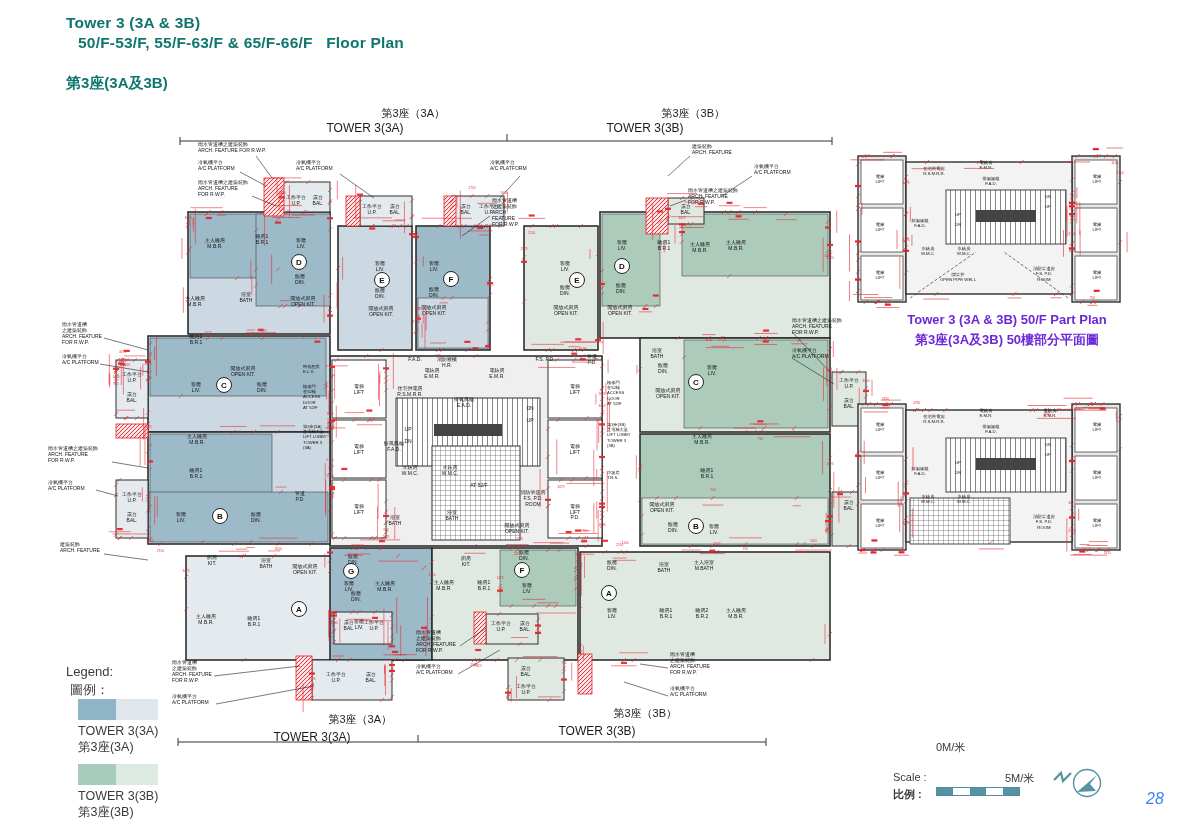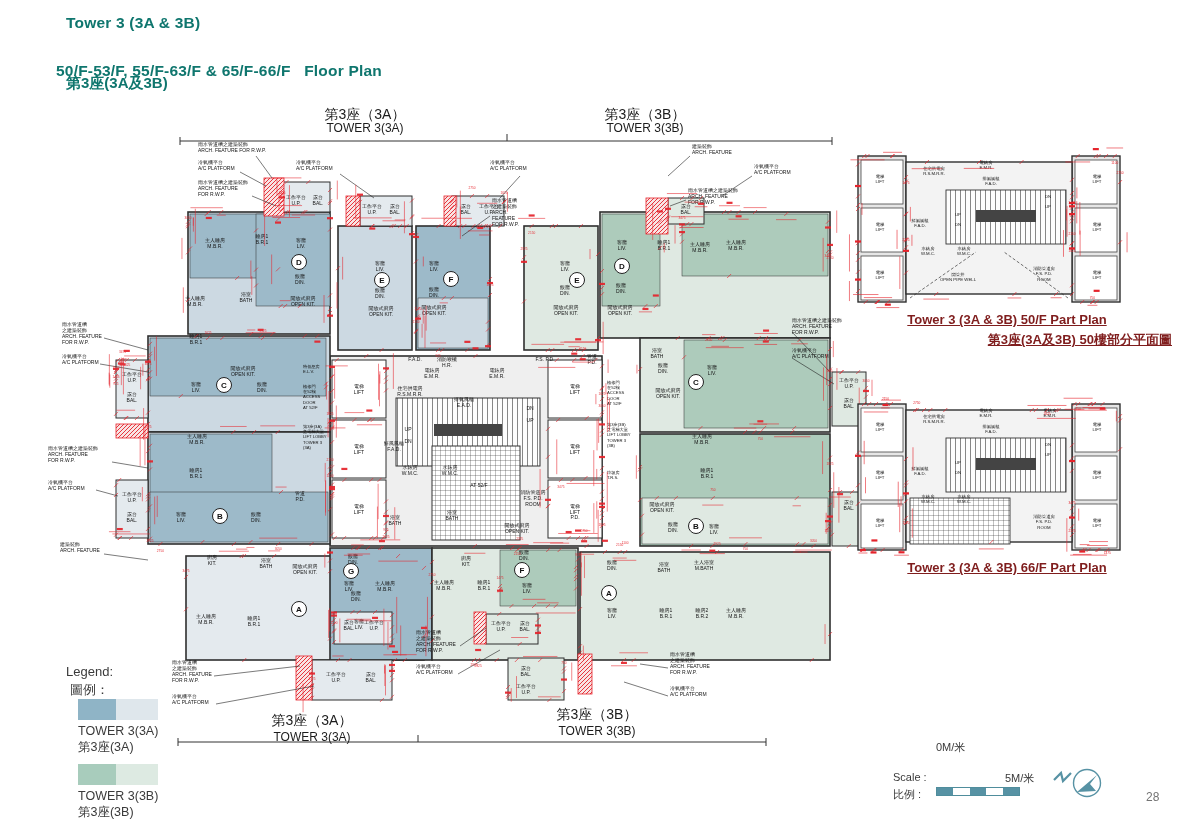--- a/index.html
+++ b/index.html
@@ -4,33 +4,33 @@
 <style>
   html,body{margin:0;padding:0;background:#fff;}
   .page{position:relative;width:1186px;height:832px;background:#ffffff;overflow:hidden;
         font-family:"Liberation Sans",sans-serif;}
   #plan{position:absolute;left:0;top:0;width:1186px;height:832px;z-index:1;}
   .abs{position:absolute;z-index:2;}
   .pre{white-space:pre;}
   .teal{color:#0f766e;}
   .hdr-en{font-size:15.5px;font-weight:bold;letter-spacing:.2px;}
   .hdr-zh{font-size:15px;font-weight:bold;}
-  .twr-zh{font-size:14px;color:#1c1c1c;text-align:center;width:160px;}
+  .twr-zh{font-size:11px;color:#1c1c1c;text-align:right;width:160px;}
   .twr-en{font-size:12px;color:#1c1c1c;text-align:center;width:160px;}
-  .cap{width:330px;text-align:center;color:#7f1d1d;font-weight:bold;text-decoration:underline;}
+  .cap{width:330px;text-align:center;color:#6d28d9;font-weight:bold;}
   .cap .en{font-size:13px;}
-  .cap .zh{font-size:13px;margin-top:4px;text-align:right;}
+  .cap .zh{font-size:13px;margin-top:4px;}
   .leg-title{font-size:13px;color:#3a3a3a;}
   .leg-label{font-size:12.5px;color:#3a3a3a;}
   .swatch{display:flex;width:80px;height:21px;}
   .swatch div{height:21px;}
   .scale-txt{font-size:11px;color:#3a3a3a;}
   .scale-bar{display:flex;width:84px;height:9px;border:1px solid #4f8d9c;box-sizing:border-box;}
   .scale-bar div{flex:1;height:100%;}
-  .pagenum{font-size:12px;color:#737373;}
+  .pagenum{font-size:16px;color:#3b82f6;font-style:italic;}
 </style>
 </head>
 <body>
 
 <div class="page">
 
   <svg id="plan" viewBox="0 0 1186 832">
       <defs>
         <pattern id="stairp" width="5" height="10" patternUnits="userSpaceOnUse">
           <rect x="0" y="0" width="5" height="10" fill="#fdfdfd"></rect>
@@ -1397,58 +1397,57 @@
         </g>
       </g>
       <g>
         <circle cx="1087" cy="783" r="13.5" fill="none" stroke="#5792a4" stroke-width="1.4"></circle>
         <path d="M1077,792 L1097,775 L1090,784 L1096,791 Z" fill="#5792a4"></path>
         <path d="M1054,780 l7,-7 l2,8 l8,-8" fill="none" stroke="#5792a4" stroke-width="2.2"></path>
       </g>
     </svg>
 
   <div class="abs hdr-en teal pre" style="left:66px;top:14px;">Tower 3 (3A &amp; 3B)</div>
-  <div class="abs hdr-en teal pre" style="left:56px;top:34px;margin-top:28px;">50/F-53/F, 55/F-63/F &amp; 65/F-66/F   Floor Plan</div>
+  <div class="abs hdr-en teal pre" style="left:78px;top:34px;">50/F-53/F, 55/F-63/F &amp; 65/F-66/F   Floor Plan</div>
   <div class="abs hdr-zh teal pre" style="left:66px;top:74px;">第3座(3A及3B)</div>
 
   <div class="abs twr-zh" style="left:285px;top:106px;">第3座（3A）</div>
   <div class="abs twr-en" style="left:285px;top:121px;">TOWER 3(3A)</div>
   <div class="abs twr-zh" style="left:565px;top:106px;">第3座（3B）</div>
   <div class="abs twr-en" style="left:565px;top:121px;">TOWER 3(3B)</div>
 
   <div class="abs twr-zh" style="left:232px;top:712px;">第3座（3A）</div>
   <div class="abs twr-en" style="left:232px;top:730px;">TOWER 3(3A)</div>
   <div class="abs twr-zh" style="left:517px;top:706px;">第3座（3B）</div>
   <div class="abs twr-en" style="left:517px;top:724px;">TOWER 3(3B)</div>
 
   <div class="abs cap" style="left:842px;top:312px;">
     <div class="en">Tower 3 (3A &amp; 3B) 50/F Part Plan</div>
     <div class="zh">第3座(3A及3B) 50樓部分平面圖</div>
   </div>
   <div class="abs cap" style="left:842px;top:560px;">
-    <div class="en">Tower 3 (3A &amp; 3B) 66/F Part Plan</div>
   </div>
 
   <div class="abs leg-title" style="left:66px;top:664px;">Legend:</div>
   <div class="abs leg-title" style="left:70px;top:681px;">圖例：</div>
   <div class="abs swatch" style="left:78px;top:699px;">
     <div id="sw1d" style="width: 38px; background: rgb(143, 180, 198);"></div>
     <div id="sw1l" style="width: 42px; background: rgb(223, 231, 236);"></div>
   </div>
   <div class="abs leg-label" style="left:78px;top:724px;">TOWER 3(3A)</div>
   <div class="abs leg-label" style="left:78px;top:739px;">第3座(3A)</div>
   <div class="abs swatch" style="left:78px;top:764px;">
     <div id="sw2d" style="width: 38px; background: rgb(168, 204, 188);"></div>
     <div id="sw2l" style="width: 42px; background: rgb(221, 234, 226);"></div>
   </div>
   <div class="abs leg-label" style="left:78px;top:789px;">TOWER 3(3B)</div>
   <div class="abs leg-label" style="left:78px;top:804px;">第3座(3B)</div>
 
   <div class="abs scale-txt" style="left:893px;top:771px;">Scale :</div>
-  <div class="abs scale-txt" style="left:893px;top:787px;">比例 :</div>
+  <div class="abs scale-txt" style="left:893px;top:787px;font-weight:bold;">比例 :</div>
   <div class="abs scale-txt" style="left:936px;top:740px;">0M/米</div>
   <div class="abs scale-txt" style="left:1005px;top:771px;">5M/米</div>
   <div class="abs scale-bar" style="left:936px;top:787px;">
     <div style="background:#5792a4;"></div>
     <div style="background:#fff;"></div>
     <div style="background:#5792a4;"></div>
     <div style="background:#fff;"></div>
     <div style="background:#5792a4;"></div>
   </div>
 

